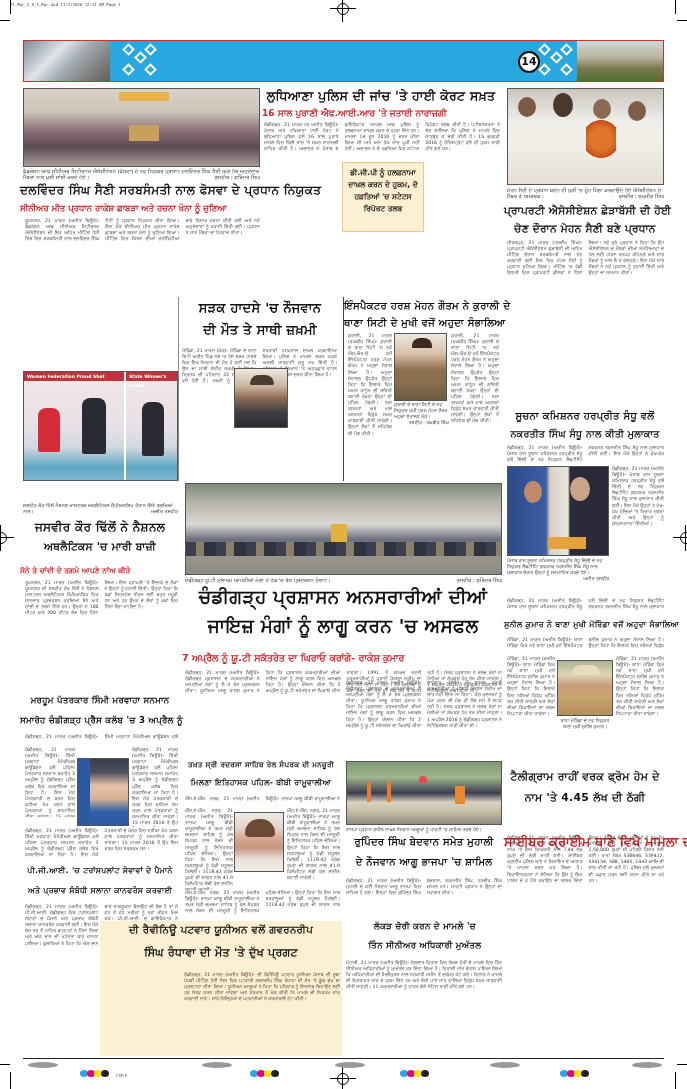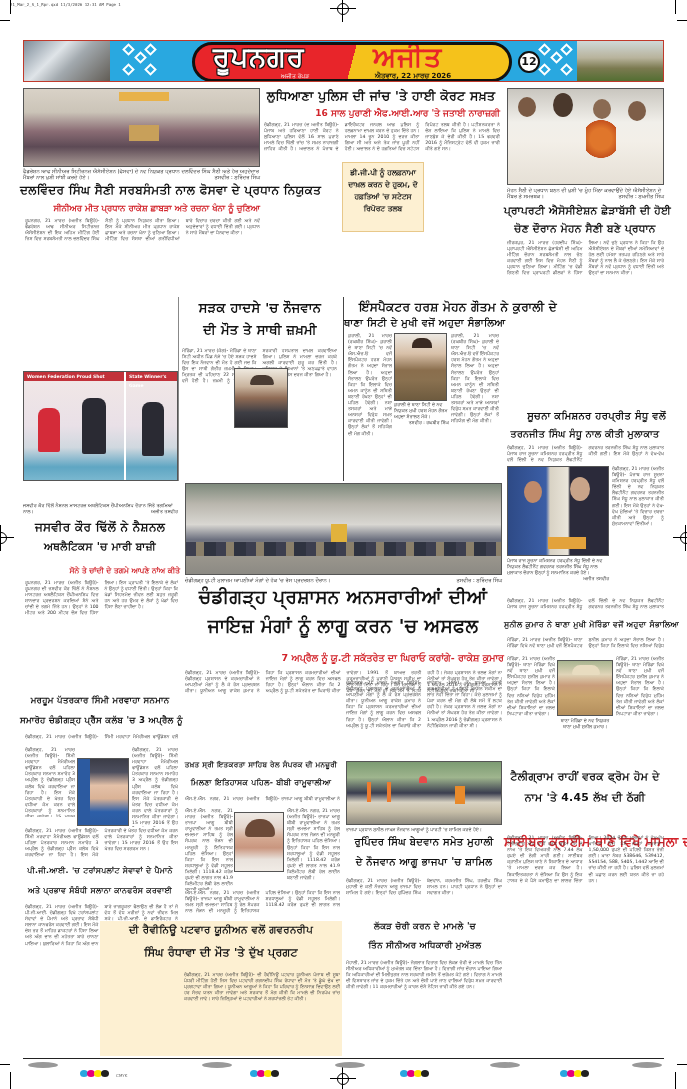--- a/index.html
+++ b/index.html
@@ -22,21 +22,21 @@
   .mast .pill { position:absolute; left:168px; top:1px; width:320px; height:40px; border-radius: 20px; border: 3px solid #111; background: linear-gradient(105deg,#e8252a 0%,#e8252a 50%,#f5c21b 50%,#f5c21b 100%); overflow:hidden; }
   .mast .t1 { position:absolute; left:18px; top:-4px; font-family:"DejaVu Sans", sans-serif; font-weight:bold; font-size:27px; color:#fff; text-shadow: 1px 1px 0 #111, -1px -1px 0 #111, 1px -1px 0 #111, -1px 1px 0 #111; letter-spacing:1px; }
   .mast .t2 { position:absolute; left:178px; top:-4px; font-weight:bold; font-size:27px; color:#e8252a; letter-spacing:1px; }
   .mast .sub1 { position:absolute; left:86px; top:27px; font-size:6px; color:#fff; }
   .mast .sub2 { position:absolute; left:180px; top:27px; font-size:7px; color:#111; font-weight:bold; }
   .mast .pgno { position:absolute; left:494px; top:10px; width:22px; height:22px; border-radius:50%; border:2px solid #111; background:#fff; font-weight:bold; font-size:11px; text-align:center; line-height:18px; }
   .pic { position:absolute; overflow:hidden; border:1px solid #555; }
   .cap { position:absolute; font-size:5.2px; line-height:6.4px; color:#222; }
   .cap .credit { float:right; }
   .hl { position:absolute; font-weight:bold; color:#111; text-align:center; letter-spacing:0.3px; white-space:nowrap; }
-  .sub { position:absolute; font-weight:bold; color:#d2232a; text-align:right; white-space:nowrap; }
+  .sub { position:absolute; font-weight:bold; color:#d2232a; text-align:left; white-space:nowrap; }
   .txt { position:absolute; font-size:4.6px; line-height:6.1px; color:#333; text-align:justify; overflow:hidden; column-gap:6px; }
   .rule { position:absolute; background:#222; }
   .hl-bg { position:absolute; background:#fdf0d2; }
   .quote { position:absolute; background:#fdf0d2; border:1px solid #e8c88a; font-weight:bold; text-align:center; font-size:9.5px; line-height:15px; padding-top:6px; color:#111; }
 
   
   .cbar { position:absolute; top:1062px; height:7px; }
   .dot { display:inline-block; width:8px; height:7px; border-radius:50%; margin-right:-1px; }
   .grey { position:absolute; top:1062px; height:6px; width:30px; border-radius:50%; background:#999; }
 </style>
@@ -67,27 +67,21 @@
 
 <header class="mast">
   <div class="photo-l"></div>
   <div class="diam" style="left:96px;">
     <span style="left:4px;top:2px;"></span>
       <span style="left:16px;top:10px;"></span>
       <span style="left:4px;top:22px;"></span>
       <span style="left:26px;top:2px;"></span>
       <span style="left:26px;top:22px;"></span>
   </div>
-  <div class="pill">
-    <span class="t1">ਰੂਪਨਗਰ</span>
-    <span class="t2">ਅਜੀਤ</span>
-    <span class="sub1">ਅਜੀਤ ਰੋਪੜ</span>
-    <span class="sub2">ਐਤਵਾਰ, 22 ਮਾਰਚ 2026</span>
-  </div>
-  <div class="pgno">12</div>
+  <div class="pgno">14</div>
   <div class="diam" style="left:512px;">
     <span style="left:4px;top:2px;"></span>
       <span style="left:16px;top:10px;"></span>
       <span style="left:4px;top:22px;"></span>
       <span style="left:26px;top:2px;"></span>
       <span style="left:26px;top:22px;"></span>
   </div>
   <div class="photo-r"></div>
 </header>
 
@@ -134,36 +128,36 @@
   <h2 class="hl" style="left:180px;top:300px;width:160px;font-size:13px;">ਸੜਕ ਹਾਦਸੇ 'ਚ ਨੌਜਵਾਨ</h2>
   <h2 class="hl" style="left:180px;top:322px;width:160px;font-size:13px;">ਦੀ ਮੌਤ ਤੇ ਸਾਥੀ ਜ਼ਖ਼ਮੀ</h2>
   <div class="txt" style="left:182px;top:348px;width:155px;height:132px;columns:2;">ਮੋਰਿੰਡਾ, 21 ਮਾਰਚ (ਕੰਗ)- ਮੋਰਿੰਡਾ ਦੇ ਥਾਣਾ ਸਿਟੀ ਅਧੀਨ ਪਿੰਡ ਨੇੜੇ 'ਚ ਹੋਏ ਸੜਕ ਹਾਦਸੇ ਵਿਚ ਇਕ ਨੌਜਵਾਨ ਦੀ ਮੌਤ ਹੋ ਗਈ ਜਦ ਕਿ ਉਸ ਦਾ ਸਾਥੀ ਗੰਭੀਰ ਜ਼ਖ਼ਮੀ ਹੋ ਗਿਆ। ਮ੍ਰਿਤਕ ਦੀ ਪਹਿਚਾਣ 22 ਸਾਲਾ ਨੌਜਵਾਨ ਵਜੋਂ ਹੋਈ ਹੈ। ਜ਼ਖ਼ਮੀ ਨੂੰ ਇਲਾਜ ਲਈ ਸਰਕਾਰੀ ਹਸਪਤਾਲ ਦਾਖ਼ਲ ਕਰਵਾਇਆ ਗਿਆ। ਪੁਲਿਸ ਨੇ ਮਾਮਲਾ ਦਰਜ ਕਰਕੇ ਅਗਲੀ ਕਾਰਵਾਈ ਸ਼ੁਰੂ ਕਰ ਦਿੱਤੀ ਹੈ। ਪਰਿਵਾਰ ਦੇ ਬਿਆਨਾਂ 'ਤੇ ਅਣਪਛਾਤੇ ਵਾਹਨ ਚਾਲਕ ਵਿਰੁੱਧ ਕੇਸ ਦਰਜ ਕੀਤਾ ਗਿਆ ਹੈ।</div>
   <div class="pic" style="left:234px;top:368px;width:54px;height:60px;background:linear-gradient(180deg,#efe9df 0%,#c9b49e 30%,#8f6b55 50%,#3e3e44 75%,#2a2a30 100%);">
     <div style="position:absolute;left:15px;top:6px;width:24px;height:10px;border-radius:12px 12px 2px 2px;background:#4b3c33;"></div>
   </div>
 </article>
 
 <article>
   <div class="rule" style="left:343px;top:297px;width:1px;height:184px;background:#444;"></div>
-  <h2 class="hl" style="left:344px;top:300px;width:156px;font-size:12px;margin-left:15px;">ਇੰਸਪੈਕਟਰ ਹਰਸ਼ ਮੋਹਨ ਗੌਤਮ ਨੇ ਕੁਰਾਲੀ ਦੇ</h2>
+  <h2 class="hl" style="left:344px;top:300px;width:156px;font-size:10px;">ਇੰਸਪੈਕਟਰ ਹਰਸ਼ ਮੋਹਨ ਗੌਤਮ ਨੇ ਕੁਰਾਲੀ ਦੇ</h2>
   <h2 class="hl" style="left:344px;top:317px;width:156px;font-size:10px;">ਥਾਣਾ ਸਿਟੀ ਦੇ ਮੁਖੀ ਵਜੋਂ ਅਹੁਦਾ ਸੰਭਾਲਿਆ</h2>
   <div class="txt" style="left:348px;top:333px;width:44px;height:148px;">ਕੁਰਾਲੀ, 21 ਮਾਰਚ (ਰਘਬੀਰ ਸਿੰਘ)- ਕੁਰਾਲੀ ਦੇ ਥਾਣਾ ਸਿਟੀ 'ਚ ਨਵੇਂ ਐਸ.ਐਚ.ਓ ਵਜੋਂ ਇੰਸਪੈਕਟਰ ਹਰਸ਼ ਮੋਹਨ ਗੌਤਮ ਨੇ ਅਹੁਦਾ ਸੰਭਾਲ ਲਿਆ ਹੈ। ਅਹੁਦਾ ਸੰਭਾਲਣ ਉਪਰੰਤ ਉਨ੍ਹਾਂ ਕਿਹਾ ਕਿ ਇਲਾਕੇ ਵਿਚ ਅਮਨ ਕਾਨੂੰਨ ਦੀ ਸਥਿਤੀ ਬਣਾਈ ਰੱਖਣਾ ਉਨ੍ਹਾਂ ਦੀ ਪਹਿਲ ਹੋਵੇਗੀ। ਨਸ਼ਾ ਤਸਕਰਾਂ ਅਤੇ ਮਾੜੇ ਅਨਸਰਾਂ ਵਿਰੁੱਧ ਸਖ਼ਤ ਕਾਰਵਾਈ ਕੀਤੀ ਜਾਵੇਗੀ। ਉਨ੍ਹਾਂ ਲੋਕਾਂ ਤੋਂ ਸਹਿਯੋਗ ਦੀ ਮੰਗ ਕੀਤੀ।</div>
   <div class="pic" style="left:394px;top:333px;width:53px;height:68px;background:linear-gradient(180deg,#ece8e2 0%,#d8c0a8 30%,#8a6e4d 55%,#8a7150 70%,#6e5b3f 100%);">
     <div style="position:absolute;left:17px;top:4px;width:20px;height:10px;background:#3a2a22;border-radius:8px 8px 0 0;"></div>
   </div>
   <div class="cap" style="left:394px;top:402px;width:55px;font-size:4.6px;line-height:6px;">
     <span>ਕੁਰਾਲੀ ਦੇ ਥਾਣਾ ਸਿਟੀ ਦੇ ਨਵ ਨਿਯੁਕਤ ਮੁਖੀ ਹਰਸ਼ ਮੋਹਨ ਗੌਤਮ ਅਹੁਦਾ ਸੰਭਾਲਣ ਮੌਕੇ।</span>
     <span class="credit">ਤਸਵੀਰ : ਰਘਬੀਰ ਸਿੰਘ</span>
   </div>
   <div class="txt" style="left:451px;top:333px;width:48px;height:148px;">ਕੁਰਾਲੀ, 21 ਮਾਰਚ (ਰਘਬੀਰ ਸਿੰਘ)- ਕੁਰਾਲੀ ਦੇ ਥਾਣਾ ਸਿਟੀ 'ਚ ਨਵੇਂ ਐਸ.ਐਚ.ਓ ਵਜੋਂ ਇੰਸਪੈਕਟਰ ਹਰਸ਼ ਮੋਹਨ ਗੌਤਮ ਨੇ ਅਹੁਦਾ ਸੰਭਾਲ ਲਿਆ ਹੈ। ਅਹੁਦਾ ਸੰਭਾਲਣ ਉਪਰੰਤ ਉਨ੍ਹਾਂ ਕਿਹਾ ਕਿ ਇਲਾਕੇ ਵਿਚ ਅਮਨ ਕਾਨੂੰਨ ਦੀ ਸਥਿਤੀ ਬਣਾਈ ਰੱਖਣਾ ਉਨ੍ਹਾਂ ਦੀ ਪਹਿਲ ਹੋਵੇਗੀ। ਨਸ਼ਾ ਤਸਕਰਾਂ ਅਤੇ ਮਾੜੇ ਅਨਸਰਾਂ ਵਿਰੁੱਧ ਸਖ਼ਤ ਕਾਰਵਾਈ ਕੀਤੀ ਜਾਵੇਗੀ। ਉਨ੍ਹਾਂ ਲੋਕਾਂ ਤੋਂ ਸਹਿਯੋਗ ਦੀ ਮੰਗ ਕੀਤੀ।</div>
 </article>
 
 <article>
-  <h2 class="hl" style="left:504px;top:410px;width:162px;font-size:10px;text-align:right;">ਸੂਚਨਾ ਕਮਿਸ਼ਨਰ ਹਰਪ੍ਰੀਤ ਸੰਧੂ ਵਲੋਂ</h2>
-  <h2 class="hl" style="left:504px;top:428px;width:162px;font-size:9.5px;">ਤਰਨਜੀਤ ਸਿੰਘ ਸੰਧੂ ਨਾਲ ਕੀਤੀ ਮੁਲਾਕਾਤ</h2>
+  <h2 class="hl" style="left:504px;top:410px;width:162px;font-size:10px;">ਸੂਚਨਾ ਕਮਿਸ਼ਨਰ ਹਰਪ੍ਰੀਤ ਸੰਧੂ ਵਲੋਂ</h2>
+  <h2 class="hl" style="left:504px;top:428px;width:162px;font-size:9.5px;">ਨਕਰਤੀਤ ਸਿੰਘ ਸੰਧੂ ਨਾਲ ਕੀਤੀ ਮੁਲਾਕਾਤ</h2>
   <div class="txt" style="left:507px;top:445px;width:157px;height:20px;columns:2;">ਚੰਡੀਗੜ੍ਹ, 21 ਮਾਰਚ (ਅਜੀਤ ਬਿਊਰੋ)- ਪੰਜਾਬ ਰਾਜ ਸੂਚਨਾ ਕਮਿਸ਼ਨਰ ਹਰਪ੍ਰੀਤ ਸੰਧੂ ਵਲੋਂ ਦਿੱਲੀ ਦੇ ਨਵ ਨਿਯੁਕਤ ਲੈਫਟੀਨੈਂਟ ਗਵਰਨਰ ਤਰਨਜੀਤ ਸਿੰਘ ਸੰਧੂ ਨਾਲ ਮੁਲਾਕਾਤ ਕੀਤੀ ਗਈ। ਇਸ ਮੌਕੇ ਉਨ੍ਹਾਂ ਨੇ ਵੱਖ-ਵੱਖ ਮੁੱਦਿਆਂ 'ਤੇ ਵਿਚਾਰ ਚਰਚਾ ਕੀਤੀ ਅਤੇ ਉਨ੍ਹਾਂ ਨੂੰ ਸ਼ੁੱਭਕਾਮਨਾਵਾਂ ਦਿੱਤੀਆਂ।</div>
   <div class="pic" style="left:507px;top:466px;width:102px;height:90px;background:linear-gradient(90deg,#2e4a86 0%,#3b5ea6 38%,#d8d2c4 42%,#eae5da 60%,#2b2a3a 62%,#2b2a3a 100%);">
     <div style="position:absolute;left:16px;top:14px;width:18px;height:22px;border-radius:50%;background:#c08a6a;"></div>
     <div style="position:absolute;left:62px;top:10px;width:20px;height:24px;border-radius:50%;background:#c9a489;"></div>
     <div style="position:absolute;left:40px;top:70px;width:38px;height:12px;background:#e3a23b;"></div>
   </div>
   <div class="txt" style="left:612px;top:466px;width:52px;height:130px;">ਚੰਡੀਗੜ੍ਹ, 21 ਮਾਰਚ (ਅਜੀਤ ਬਿਊਰੋ)- ਪੰਜਾਬ ਰਾਜ ਸੂਚਨਾ ਕਮਿਸ਼ਨਰ ਹਰਪ੍ਰੀਤ ਸੰਧੂ ਵਲੋਂ ਦਿੱਲੀ ਦੇ ਨਵ ਨਿਯੁਕਤ ਲੈਫਟੀਨੈਂਟ ਗਵਰਨਰ ਤਰਨਜੀਤ ਸਿੰਘ ਸੰਧੂ ਨਾਲ ਮੁਲਾਕਾਤ ਕੀਤੀ ਗਈ। ਇਸ ਮੌਕੇ ਉਨ੍ਹਾਂ ਨੇ ਵੱਖ-ਵੱਖ ਮੁੱਦਿਆਂ 'ਤੇ ਵਿਚਾਰ ਚਰਚਾ ਕੀਤੀ ਅਤੇ ਉਨ੍ਹਾਂ ਨੂੰ ਸ਼ੁੱਭਕਾਮਨਾਵਾਂ ਦਿੱਤੀਆਂ।</div>
   <div class="cap" style="left:507px;top:558px;width:102px;font-size:4.6px;line-height:6px;">
     <span>ਪੰਜਾਬ ਰਾਜ ਸੂਚਨਾ ਕਮਿਸ਼ਨਰ ਹਰਪ੍ਰੀਤ ਸੰਧੂ ਦਿੱਲੀ ਦੇ ਨਵ ਨਿਯੁਕਤ ਲੈਫਟੀਨੈਂਟ ਗਵਰਨਰ ਤਰਨਜੀਤ ਸਿੰਘ ਸੰਧੂ ਨਾਲ ਮੁਲਾਕਾਤ ਦੌਰਾਨ ਉਨ੍ਹਾਂ ਨੂੰ ਸਨਮਾਨਿਤ ਕਰਦੇ ਹੋਏ।</span>
     <span class="credit">ਅਜੀਤ ਤਸਵੀਰ</span>
@@ -228,21 +222,21 @@
   <div class="txt" style="left:25px;top:828px;width:153px;height:36px;columns:2;">ਚੰਡੀਗੜ੍ਹ, 21 ਮਾਰਚ (ਅਜੀਤ ਬਿਊਰੋ)- ਸਿੰਮੀ ਮਰਵਾਹਾ ਮੈਮੋਰੀਅਲ ਫਾਊਂਡੇਸ਼ਨ ਵਲੋਂ ਪਹਿਲਾ ਪੱਤਰਕਾਰ ਸਨਮਾਨ ਸਮਾਰੋਹ 3 ਅਪ੍ਰੈਲ ਨੂੰ ਚੰਡੀਗੜ੍ਹ ਪ੍ਰੈੱਸ ਕਲੱਬ ਵਿਖੇ ਕਰਵਾਇਆ ਜਾ ਰਿਹਾ ਹੈ। ਇਸ ਮੌਕੇ ਪੱਤਰਕਾਰੀ ਦੇ ਖੇਤਰ ਵਿਚ ਵਧੀਆ ਕੰਮ ਕਰਨ ਵਾਲੇ ਪੱਤਰਕਾਰਾਂ ਨੂੰ ਸਨਮਾਨਿਤ ਕੀਤਾ ਜਾਵੇਗਾ। 15 ਮਾਰਚ 2016 ਤੋਂ ਉਹ ਇਸ ਖੇਤਰ ਵਿਚ ਸਰਗਰਮ ਸਨ।</div>
 </article>
 
 <article>
   <h2 class="hl" style="left:20px;top:866px;width:160px;font-size:7.8px;">ਪੀ.ਜੀ.ਆਈ. 'ਚ ਟਰਾਂਸਪਲਾਂਟ ਸੇਵਾਵਾਂ ਦੇ ਪੈਮਾਨੇ</h2>
   <h2 class="hl" style="left:20px;top:886px;width:160px;font-size:7.8px;">ਅਤੇ ਪ੍ਰਭਾਵ ਸੰਬੰਧੀ ਸਲਾਨਾ ਕਾਨਫਰੰਸ ਕਰਵਾਈ</h2>
   <div class="txt" style="left:25px;top:904px;width:153px;height:152px;columns:2;">ਚੰਡੀਗੜ੍ਹ, 21 ਮਾਰਚ (ਅਜੀਤ ਬਿਊਰੋ)- ਪੀ.ਜੀ.ਆਈ. ਚੰਡੀਗੜ੍ਹ ਵਿਖੇ ਟਰਾਂਸਪਲਾਂਟ ਸੇਵਾਵਾਂ ਦੇ ਪੈਮਾਨੇ ਅਤੇ ਪ੍ਰਭਾਵ ਸੰਬੰਧੀ ਸਲਾਨਾ ਕਾਨਫਰੰਸ ਕਰਵਾਈ ਗਈ। ਇਸ ਮੌਕੇ ਦੇਸ਼ ਭਰ ਤੋਂ ਮਾਹਿਰ ਡਾਕਟਰਾਂ ਨੇ ਹਿੱਸਾ ਲਿਆ ਅਤੇ ਅੰਗ ਦਾਨ ਦੀ ਮਹੱਤਤਾ ਬਾਰੇ ਚਾਨਣਾ ਪਾਇਆ। ਬੁਲਾਰਿਆਂ ਨੇ ਕਿਹਾ ਕਿ ਅੰਗ ਦਾਨ ਬਾਰੇ ਜਾਗਰੂਕਤਾ ਫੈਲਾਉਣ ਦੀ ਲੋੜ ਹੈ ਤਾਂ ਜੋ ਵੱਧ ਤੋਂ ਵੱਧ ਮਰੀਜ਼ਾਂ ਨੂੰ ਨਵਾਂ ਜੀਵਨ ਮਿਲ ਸਕੇ। ਪੀ.ਜੀ.ਆਈ. ਦੇ ਡਾਇਰੈਕਟਰ ਨੇ ਟਰਾਂਸਪਲਾਂਟ ਟੀਮ ਦੀ ਸ਼ਲਾਘਾ ਕੀਤੀ ਅਤੇ ਭਵਿੱਖ ਦੀਆਂ ਯੋਜਨਾਵਾਂ ਬਾਰੇ ਜਾਣਕਾਰੀ ਦਿੱਤੀ।</div>
 </article>
 
 <article>
-  <h2 class="hl" style="left:181px;top:760px;width:160px;font-size:7.2px;">ਤਖ਼ਤ ਸ੍ਰੀ ਇਤਕਰਤਾ ਸਾਹਿਬ ਰੇਲ ਸੰਪਰਕ ਦੀ ਮਨਜ਼ੂਰੀ</h2>
+  <h2 class="hl" style="left:181px;top:760px;width:160px;font-size:7.2px;">ਤਖ਼ਤ ਸ੍ਰੀ ਰਦਰਸਾ ਸਾਹਿਬ ਰੇਲ ਸੰਪਰਕ ਦੀ ਮਨਜ਼ੂਰੀ</h2>
   <h2 class="hl" style="left:181px;top:778px;width:160px;font-size:7.8px;">ਮਿਲਣਾ ਇਤਿਹਾਸਕ ਪਹਿਲ- ਬੀਬੀ ਰਾਮੂਵਾਲੀਆ</h2>
   <div class="txt" style="left:185px;top:796px;width:155px;height:12px;columns:2;">ਐੱਸ.ਏ.ਐੱਸ. ਨਗਰ, 21 ਮਾਰਚ (ਅਜੀਤ ਬਿਊਰੋ)- ਭਾਜਪਾ ਆਗੂ ਬੀਬੀ ਰਾਮੂਵਾਲੀਆ ਨੇ ਤਖ਼ਤ ਸ੍ਰੀ ਦਮਦਮਾ ਸਾਹਿਬ ਨੂੰ ਰੇਲ ਸੰਪਰਕ ਨਾਲ ਜੋੜਨ ਦੀ ਮਨਜ਼ੂਰੀ ਨੂੰ ਇਤਿਹਾਸਕ ਪਹਿਲ ਦੱਸਿਆ। ਉਨ੍ਹਾਂ ਕਿਹਾ ਕਿ ਇਸ ਨਾਲ ਸ਼ਰਧਾਲੂਆਂ ਨੂੰ ਵੱਡੀ ਸਹੂਲਤ ਮਿਲੇਗੀ। 1118.42 ਕਰੋੜ ਰੁਪਏ ਦੀ ਲਾਗਤ ਨਾਲ 41.9 ਕਿਲੋਮੀਟਰ ਲੰਬੀ ਰੇਲ ਲਾਈਨ ਬਣਾਈ ਜਾਵੇਗੀ।</div>
   <div class="txt" style="left:185px;top:808px;width:48px;height:82px;">ਐੱਸ.ਏ.ਐੱਸ. ਨਗਰ, 21 ਮਾਰਚ (ਅਜੀਤ ਬਿਊਰੋ)- ਭਾਜਪਾ ਆਗੂ ਬੀਬੀ ਰਾਮੂਵਾਲੀਆ ਨੇ ਤਖ਼ਤ ਸ੍ਰੀ ਦਮਦਮਾ ਸਾਹਿਬ ਨੂੰ ਰੇਲ ਸੰਪਰਕ ਨਾਲ ਜੋੜਨ ਦੀ ਮਨਜ਼ੂਰੀ ਨੂੰ ਇਤਿਹਾਸਕ ਪਹਿਲ ਦੱਸਿਆ। ਉਨ੍ਹਾਂ ਕਿਹਾ ਕਿ ਇਸ ਨਾਲ ਸ਼ਰਧਾਲੂਆਂ ਨੂੰ ਵੱਡੀ ਸਹੂਲਤ ਮਿਲੇਗੀ। 1118.42 ਕਰੋੜ ਰੁਪਏ ਦੀ ਲਾਗਤ ਨਾਲ 41.9 ਕਿਲੋਮੀਟਰ ਲੰਬੀ ਰੇਲ ਲਾਈਨ ਬਣਾਈ ਜਾਵੇਗੀ।</div>
   <div class="pic" style="left:234px;top:812px;width:50px;height:60px;background:linear-gradient(180deg,#efeae5 0%,#e5d6cd 25%,#d3a790 45%,#c9967f 60%,#e9e2dc 80%,#f1ece6 100%);">
     <div style="position:absolute;left:10px;top:6px;width:30px;height:18px;background:#6c4a38;border-radius:14px 14px 4px 4px;"></div>
   </div>
   <div class="txt" style="left:287px;top:808px;width:53px;height:82px;">ਐੱਸ.ਏ.ਐੱਸ. ਨਗਰ, 21 ਮਾਰਚ (ਅਜੀਤ ਬਿਊਰੋ)- ਭਾਜਪਾ ਆਗੂ ਬੀਬੀ ਰਾਮੂਵਾਲੀਆ ਨੇ ਤਖ਼ਤ ਸ੍ਰੀ ਦਮਦਮਾ ਸਾਹਿਬ ਨੂੰ ਰੇਲ ਸੰਪਰਕ ਨਾਲ ਜੋੜਨ ਦੀ ਮਨਜ਼ੂਰੀ ਨੂੰ ਇਤਿਹਾਸਕ ਪਹਿਲ ਦੱਸਿਆ। ਉਨ੍ਹਾਂ ਕਿਹਾ ਕਿ ਇਸ ਨਾਲ ਸ਼ਰਧਾਲੂਆਂ ਨੂੰ ਵੱਡੀ ਸਹੂਲਤ ਮਿਲੇਗੀ। 1118.42 ਕਰੋੜ ਰੁਪਏ ਦੀ ਲਾਗਤ ਨਾਲ 41.9 ਕਿਲੋਮੀਟਰ ਲੰਬੀ ਰੇਲ ਲਾਈਨ ਬਣਾਈ ਜਾਵੇਗੀ।</div>
   <div class="txt" style="left:185px;top:890px;width:155px;height:30px;columns:2;">ਐੱਸ.ਏ.ਐੱਸ. ਨਗਰ, 21 ਮਾਰਚ (ਅਜੀਤ ਬਿਊਰੋ)- ਭਾਜਪਾ ਆਗੂ ਬੀਬੀ ਰਾਮੂਵਾਲੀਆ ਨੇ ਤਖ਼ਤ ਸ੍ਰੀ ਦਮਦਮਾ ਸਾਹਿਬ ਨੂੰ ਰੇਲ ਸੰਪਰਕ ਨਾਲ ਜੋੜਨ ਦੀ ਮਨਜ਼ੂਰੀ ਨੂੰ ਇਤਿਹਾਸਕ ਪਹਿਲ ਦੱਸਿਆ। ਉਨ੍ਹਾਂ ਕਿਹਾ ਕਿ ਇਸ ਨਾਲ ਸ਼ਰਧਾਲੂਆਂ ਨੂੰ ਵੱਡੀ ਸਹੂਲਤ ਮਿਲੇਗੀ। 1118.42 ਕਰੋੜ ਰੁਪਏ ਦੀ ਲਾਗਤ ਨਾਲ 41.9 ਕਿਲੋਮੀਟਰ ਲੰਬੀ ਰੇਲ ਲਾਈਨ ਬਣਾਈ ਜਾਵੇਗੀ।</div>
 </article>
 

